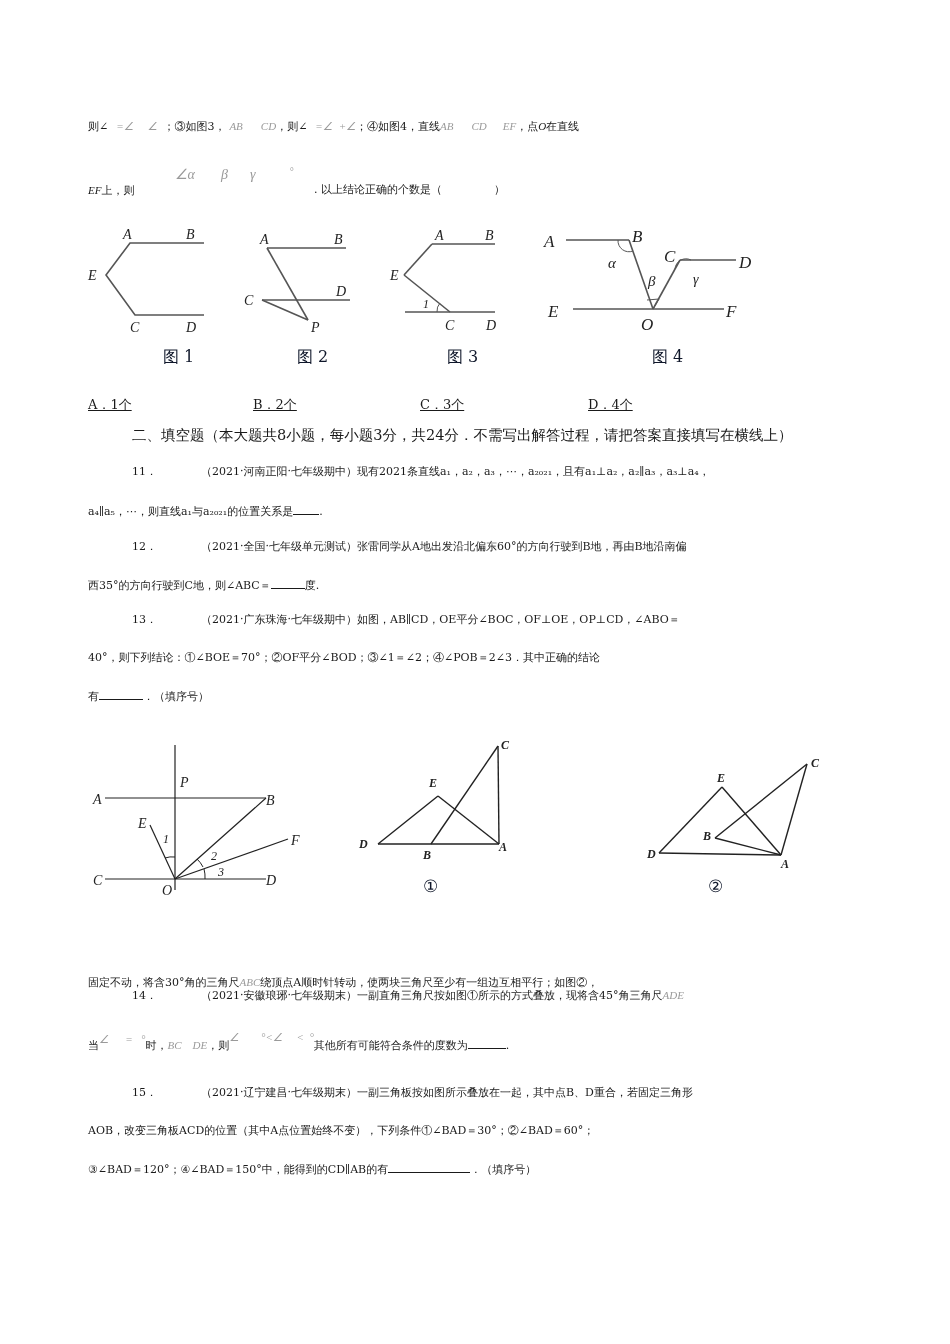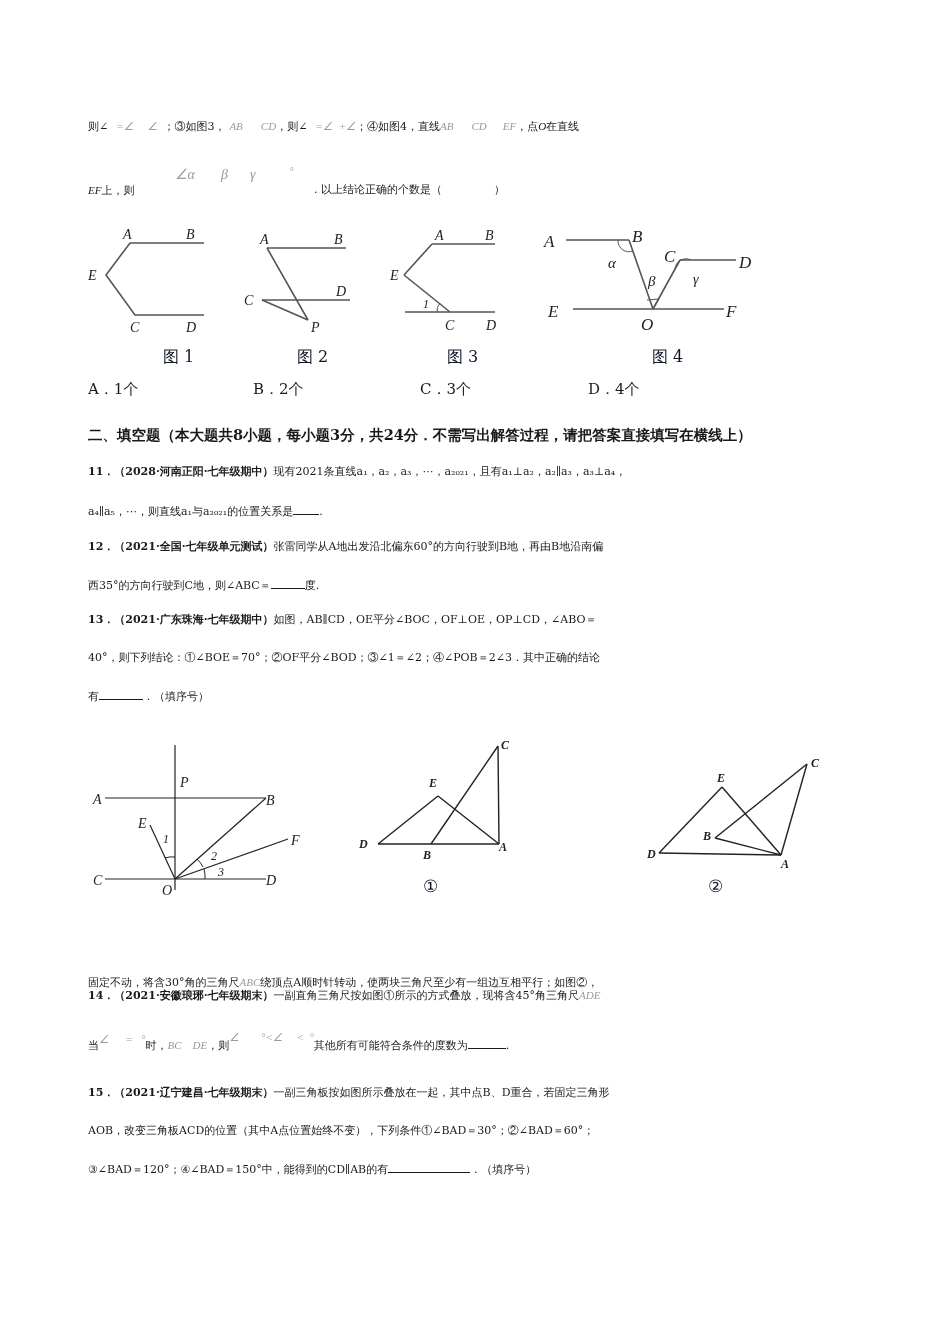--- a/index.html
+++ b/index.html
@@ -1,23 +1,23 @@
 <!DOCTYPE html>
 <html><head>
 <meta charset="utf-8">
 <style>
   html, body { margin: 0; padding: 0; background: #ffffff; }
   body { width: 950px; height: 1344px; position: relative; overflow: hidden;
          font-family: "DejaVu Serif", "Liberation Serif", serif; color: #1a1a1a; }
   .line { position: absolute; left: 88px; font-size: 11px; white-space: nowrap; line-height: 20px; }
-  .bold { font-weight: bold; }
+  .bold { font-weight: normal; margin-left: 44px; }
   .it { font-style: italic; font-family: "Liberation Serif", serif; }
   .faint { color: #9a9a9a; font-style: italic; font-family: "Liberation Serif", serif; }
   .blank { display: inline-block; border-bottom: 1px solid #1a1a1a; height: 14px; vertical-align: baseline; }
-  .opt { position: absolute; font-size: 15px; top: 380px; }
+  .opt { position: absolute; font-size: 13px; top: 396px; text-decoration: underline; }
   svg { position: absolute; overflow: visible; }
   svg text { font-family: "Liberation Serif", serif; font-style: italic; fill: #222; }
   .cap { position: absolute; font-size: 16px; font-family: "DejaVu Serif", serif; color: #0f172a; }
 </style>
 </head>
 <body>
 
 <div class="line" style="top:116px;">
   <span>则∠</span><span class="faint" style="margin-left:8px">=∠</span><span class="faint" style="margin-left:14px">∠</span><span style="margin-left:6px">；③如图3，</span><span class="faint" style="margin-left:4px">AB</span><span class="faint" style="margin-left:18px">CD</span><span>，则∠</span><span class="faint" style="margin-left:8px">=∠</span><span class="faint" style="margin-left:6px">+∠</span><span>；④如图4，直线</span><span class="faint">AB</span><span class="faint" style="margin-left:18px">CD</span><span class="faint" style="margin-left:16px">EF</span><span>，点</span><span class="it">O</span><span>在直线</span>
 </div>
@@ -93,21 +93,21 @@
 <div class="cap" style="left:652px; top:347px;">图 4</div>
 
 <div class="opt" style="left:88px;">A．1个</div>
 <div class="opt" style="left:253px;">B．2个</div>
 <div class="opt" style="left:420px;">C．3个</div>
 <div class="opt" style="left:588px;">D．4个</div>
 
 <div class="line bold" style="top:425px; font-size:14.5px;">二、填空题（本大题共8小题，每小题3分，共24分．不需写出解答过程，请把答案直接填写在横线上）</div>
 
 <div class="line" style="top:462px;">
-  <span class="bold">11．</span><span class="bold">（2028·河南正阳·七年级期中）</span><span>现有2021条直线a₁，a₂，a₃，⋯，a₂₀₂₁，且有a₁⊥a₂，a₂∥a₃，a₃⊥a₄，</span>
+  <span class="bold">11．</span><span class="bold">（2021·河南正阳·七年级期中）</span><span>现有2021条直线a₁，a₂，a₃，⋯，a₂₀₂₁，且有a₁⊥a₂，a₂∥a₃，a₃⊥a₄，</span>
 </div>
 <div class="line" style="top:500px;">
   <span>a₄∥a₅，⋯，则直线a₁与a₂₀₂₁的位置关系是</span><span class="blank" style="width:26px"></span><span>.</span>
 </div>
 
 <div class="line" style="top:537px;text-align:right;">
   <span class="bold">12．</span><span class="bold">（2021·全国·七年级单元测试）</span><span>张雷同学从A地出发沿北偏东60°的方向行驶到B地，再由B地沿南偏</span>
 </div>
 <div class="line" style="top:574px;">
   <span>西35°的方向行驶到C地，则∠ABC＝</span><span class="blank" style="width:34px"></span><span>度.</span>

